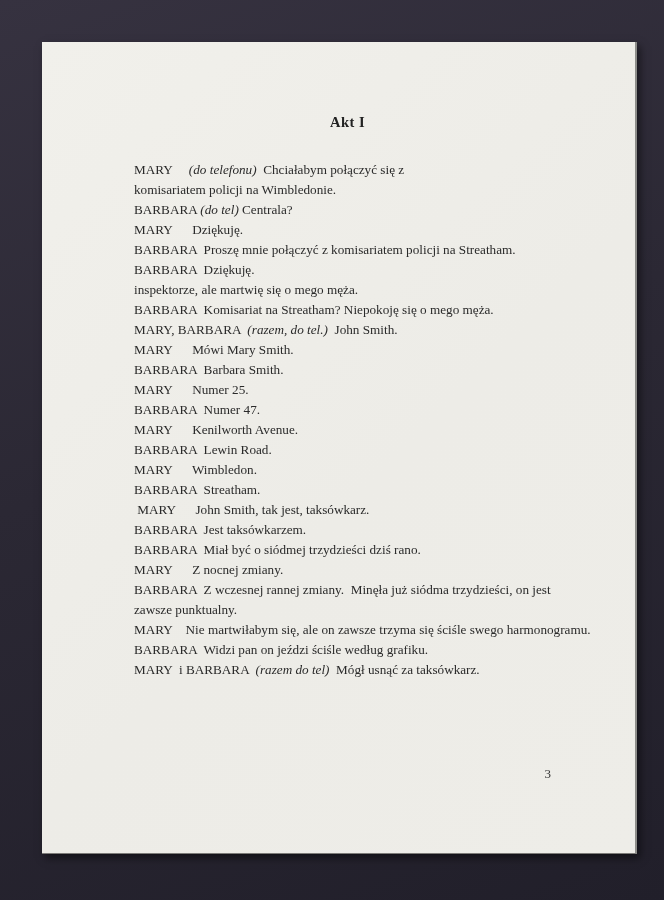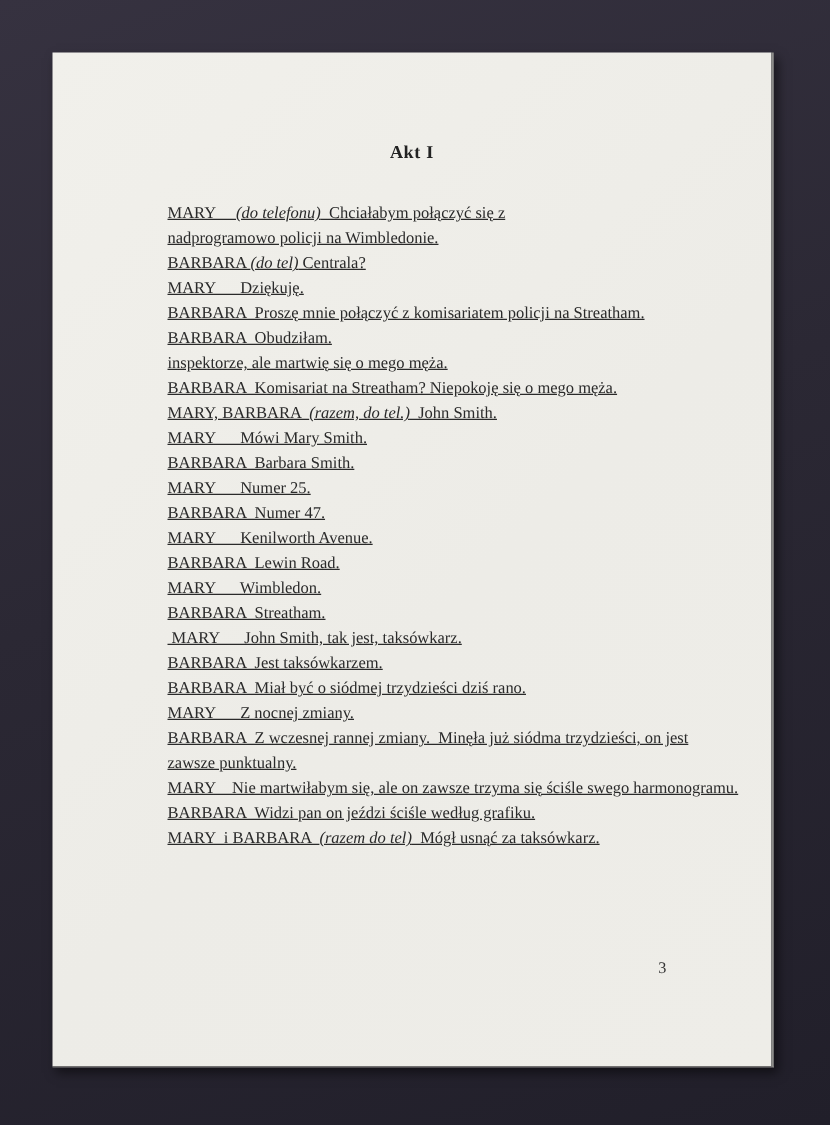--- a/index.html
+++ b/index.html
@@ -20,20 +20,21 @@
     position: absolute;
     left: 42px;
     top: 42px;
     width: 575px;
     height: 811px;
     background: linear-gradient(135deg, #f1f0eb 0%, #edece7 55%, #eeede8 100%);
     border-right: 2px solid #8d8d8a;
     border-bottom: 1px solid #7c7b78;
     box-shadow: 3px 4px 8px rgba(0,0,0,0.5);
     color: #262626;
+    padding-left: 18px;
   }
   .doc-title {
     margin: 0;
     padding-top: 72px;
     text-align: center;
     font-size: 14.5px;
     font-weight: bold;
     letter-spacing: 0.5px;
     color: #222;
   }
@@ -44,43 +45,43 @@
     top: 118px;
   }
   .script-line {
     margin: 0;
     height: 20px;
     line-height: 20px;
     font-size: 13.2px;
     white-space: pre;
     color: #2a2a2a;
   }
-  .seg { white-space: pre; text-decoration: underline; }
+  .seg { white-space: pre; }
   .seg.italic { font-style: italic; }
   .page-number {
     position: absolute;
     right: 84px;
     top: 724px;
     font-size: 13px;
     color: #333;
   }
 </style>
 </head>
 <body>
 
 <div class="scan-bg">
   <div class="paper">
     <h1 class="doc-title">Akt I</h1>
     <div class="script-lines">
         <p class="script-line"><span class="seg">MARY     </span><span class="seg italic">(do telefonu)</span><span class="seg">  Chciałabym połączyć się z</span></p>
-        <p class="script-line"><span class="seg">nadprogramowo policji na Wimbledonie.</span></p>
+        <p class="script-line"><span class="seg">komisariatem policji na Wimbledonie.</span></p>
         <p class="script-line"><span class="seg">BARBARA </span><span class="seg italic">(do tel)</span><span class="seg"> Centrala?</span></p>
         <p class="script-line"><span class="seg">MARY      Dziękuję.</span></p>
         <p class="script-line"><span class="seg">BARBARA  Proszę mnie połączyć z komisariatem policji na Streatham.</span></p>
-        <p class="script-line"><span class="seg">BARBARA  Obudziłam.</span></p>
+        <p class="script-line"><span class="seg">BARBARA  Dziękuję.</span></p>
         <p class="script-line"><span class="seg">inspektorze, ale martwię się o mego męża.</span></p>
         <p class="script-line"><span class="seg">BARBARA  Komisariat na Streatham? Niepokoję się o mego męża.</span></p>
         <p class="script-line"><span class="seg">MARY, BARBARA  </span><span class="seg italic">(razem, do tel.)</span><span class="seg">  John Smith.</span></p>
         <p class="script-line"><span class="seg">MARY      Mówi Mary Smith.</span></p>
         <p class="script-line"><span class="seg">BARBARA  Barbara Smith.</span></p>
         <p class="script-line"><span class="seg">MARY      Numer 25.</span></p>
         <p class="script-line"><span class="seg">BARBARA  Numer 47.</span></p>
         <p class="script-line"><span class="seg">MARY      Kenilworth Avenue.</span></p>
         <p class="script-line"><span class="seg">BARBARA  Lewin Road.</span></p>
         <p class="script-line"><span class="seg">MARY      Wimbledon.</span></p>

